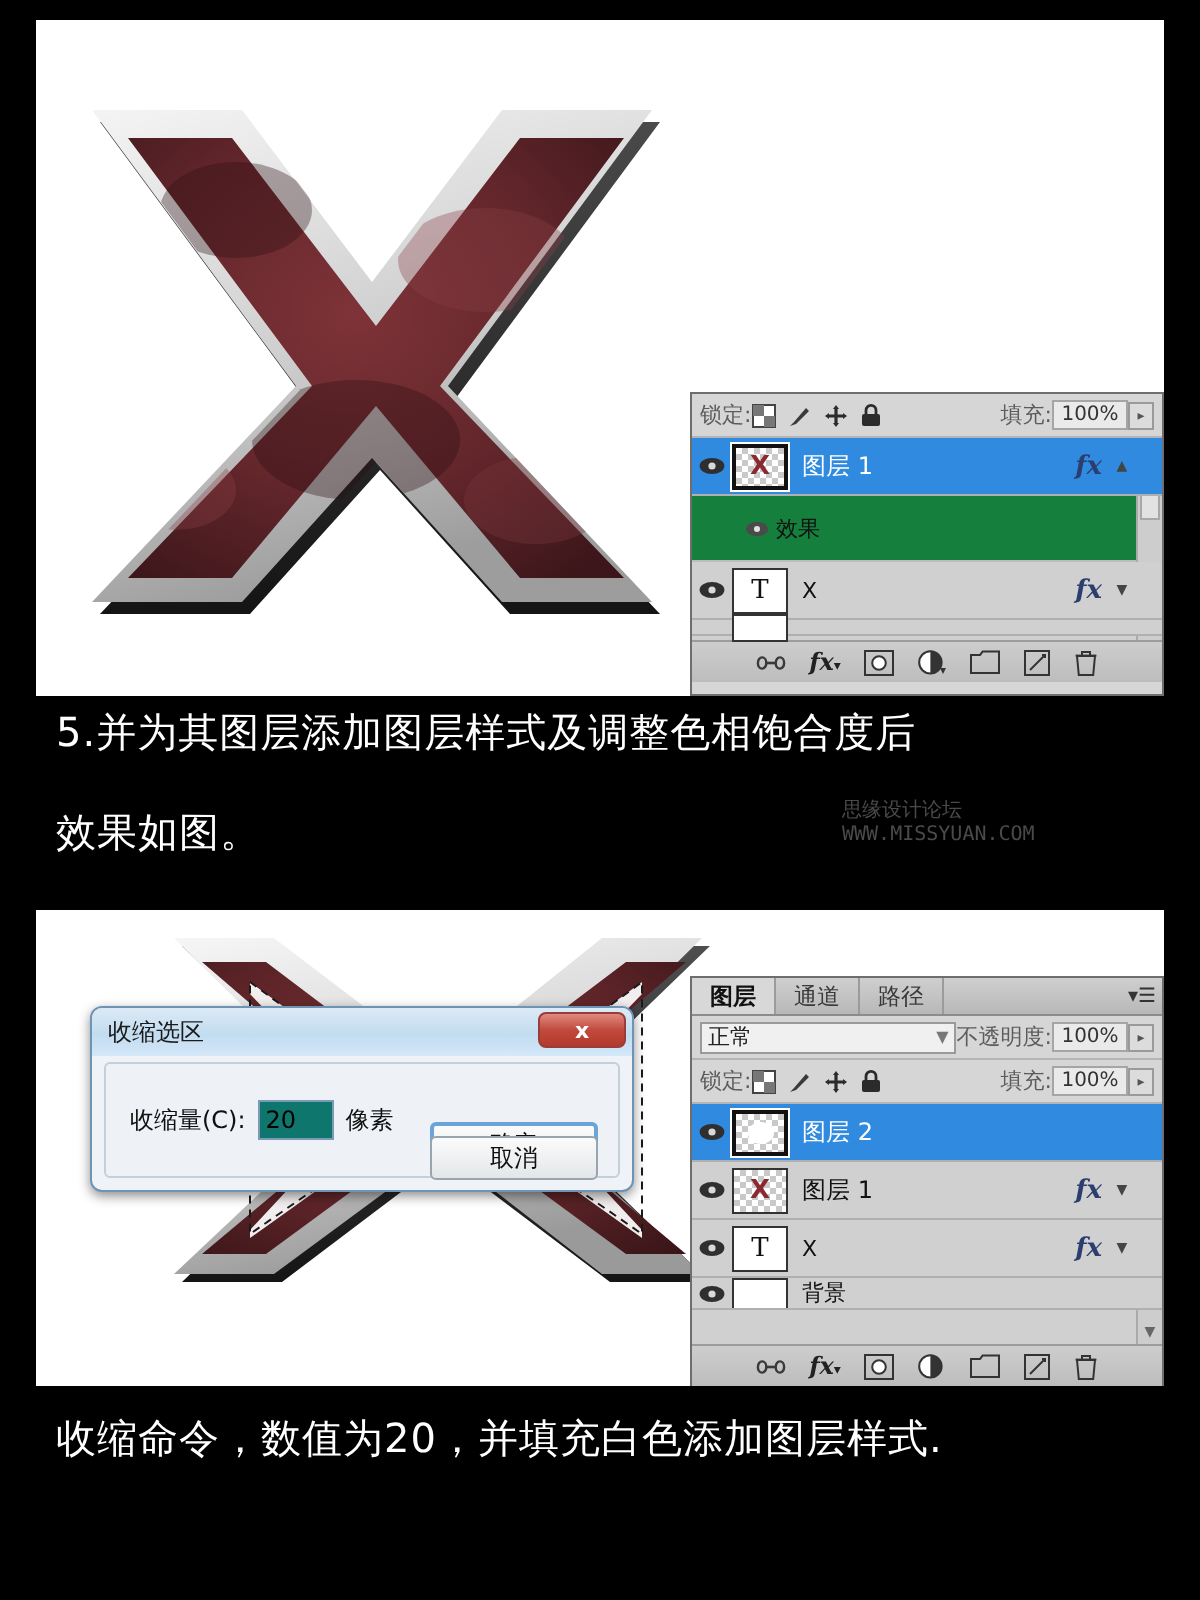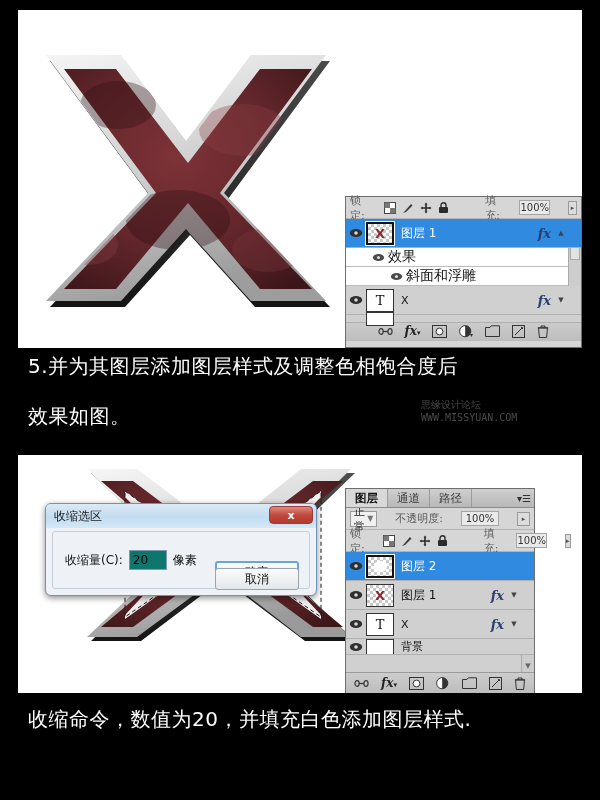--- a/index.html
+++ b/index.html
@@ -39,33 +39,33 @@
   .ps-panel {
     position:absolute;
     background:#d6d6d6;
     border:1px solid #6e6e6e;
     font-family:"DejaVu Sans","Liberation Sans",sans-serif;
     font-size:11px;
     color:#1c1c1c;
     user-select:none;
   }
   #panel-top { left:345px; top:196px; width:237px; height:152px; }
-  #panel-bot { left:345px; top:488px; width:190px; height:205px; }
+  #panel-bot { left:345px; top:488px; width:237px; height:205px; }
 
   .ps-tabs { display:flex; height:19px; background:linear-gradient(#cfcfcf,#b8b8b8);
              border-bottom:1px solid #8c8c8c; align-items:stretch; position:relative; }
   .ps-tab { padding:0 9px; display:flex; align-items:center; font-size:11.5px;
             color:#3a3a3a; border-right:1px solid #9b9b9b; }
   .ps-tab.active { background:#d8d8d8; color:#111; font-weight:bold; }
   .tabs-spacer { flex:1; }
   .panel-menu { width:20px; display:flex; align-items:center; justify-content:center;
                 font-size:10px; color:#333; }
 
   .ps-row { display:flex; align-items:center; height:22px; padding:0 4px;
-            background:#d6d6d6; border-bottom:1px solid #b4b4b4; gap:18px; }
+            background:#d6d6d6; border-bottom:1px solid #b4b4b4; gap:0; }
   .lbl { color:#5c5c5c; font-size:11px; }
   .blendsel { flex:1; height:16px; background:#f0f0f0; border:1px solid #9a9a9a;
               display:flex; align-items:center; padding:0 3px; font-size:11px; color:#222;
               justify-content:space-between; }
   .blendsel .arr { color:#777; font-size:8px; }
   .numbox { width:38px; height:15px; background:#eaeaea; border:1px solid #a5a5a5;
             font-size:10px; text-align:center; line-height:14px; color:#333; }
   .tinybtn { width:13px; height:14px; border:1px solid #9a9a9a; background:#dcdcdc;
              font-size:7px; line-height:12px; text-align:center; color:#555; }
 
@@ -86,22 +86,22 @@
   .checker { position:absolute; inset:0;
       background-image:
         linear-gradient(45deg,#c9c9c9 25%,transparent 25%,transparent 75%,#c9c9c9 75%),
         linear-gradient(45deg,#c9c9c9 25%,transparent 25%,transparent 75%,#c9c9c9 75%);
       background-size:6px 6px; background-position:0 0,3px 3px; background-color:#fff; }
   .layer-name { font-size:12px; color:#111; flex:1; white-space:nowrap; }
   .fx { font-style:italic; font-family:"DejaVu Serif","Liberation Serif",serif;
         font-size:13px; color:#2c3e70; padding-right:4px; font-weight:bold; }
   .caret { width:12px; text-align:center; font-size:7px; color:#444; }
 
-  .sub-row { display:flex; align-items:center; height:19px; background:#ffffff;
-             border-bottom:1px solid #bcbcbc; font-size:14px; color:#111; }
+  .sub-row { display:flex; align-items:center; height:33px; background:#15803d;
+             border-bottom:1px solid #bcbcbc; font-size:11px; color:#111; }
   .sub-row .eye { width:20px; }
   .sub-indent1 { padding-left:22px; }
   .sub-indent2 { padding-left:40px; }
 
   .ps-footer { height:21px; background:linear-gradient(#cdcdcd,#bdbdbd);
                border-top:1px solid #9c9c9c; display:flex; align-items:center;
                justify-content:center; gap:12px; }
   .ps-footer svg { display:block; }
 
   .vscroll { position:absolute; right:0; top:0; width:13px; bottom:0; background:#cdcdcd;
@@ -235,29 +235,20 @@
         <div class="sub-row sub-indent1" style="padding-right:14px;">
           <span class="eye">
             <svg width="13" height="9" viewBox="0 0 14 10">
                 <ellipse cx="7" cy="5" rx="6.2" ry="4" fill="#4a4a4a"></ellipse>
                 <circle cx="7" cy="5" r="1.7" fill="#e0e0e0"></circle>
               </svg>
           </span>
           <span>效果</span>
         </div>
 
-        <div class="sub-row sub-indent2" style="padding-right:14px;">
-          <span class="eye">
-            <svg width="13" height="9" viewBox="0 0 14 10">
-                <ellipse cx="7" cy="5" rx="6.2" ry="4" fill="#4a4a4a"></ellipse>
-                <circle cx="7" cy="5" r="1.7" fill="#e0e0e0"></circle>
-              </svg>
-          </span>
-          <span>斜面和浮雕</span>
-        </div>
 
         <div class="layer-row" style="padding-right:14px;">
           <span class="eye">
             <svg width="14" height="10" viewBox="0 0 14 10">
                 <ellipse cx="7" cy="5" rx="6.2" ry="4" fill="#2f2f2f"></ellipse>
                 <circle cx="7" cy="5" r="1.8" fill="#d9d9d9"></circle>
               </svg>
           </span>
           <span class="thumb">
             <span style="font-family:'DejaVu Serif','Liberation Serif',serif;font-size:13px;color:#111;">T</span>

